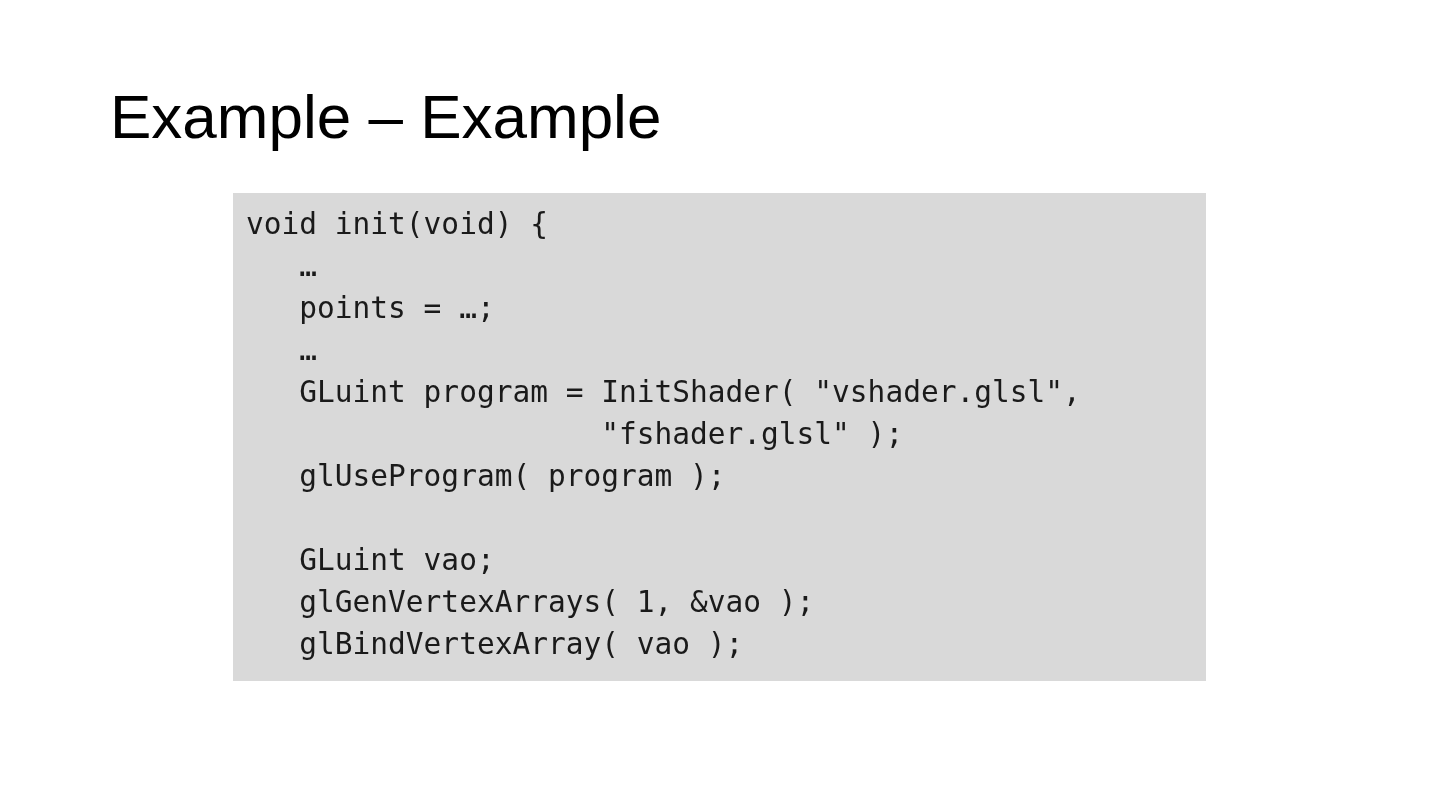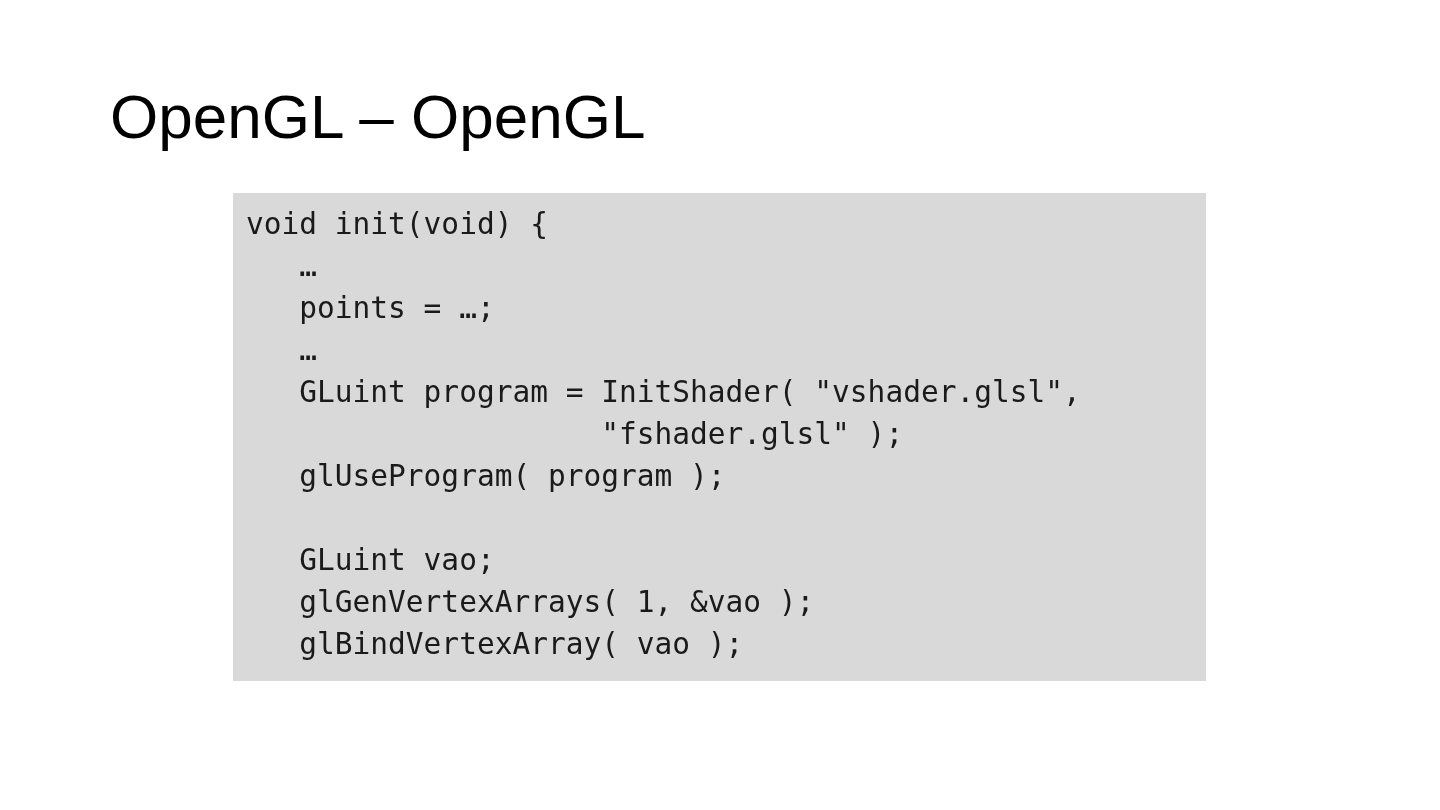--- a/index.html
+++ b/index.html
@@ -55,19 +55,19 @@
     display: block;
     min-height: 42px;
     white-space: pre;
   }
 </style>
 </head>
 <body>
 
 <div class="slide">
 
-  <div class="slide-title">OpenGL – OpenGL</div>
+  <div class="slide-title">Example – Example</div>
 
   <div class="code-block">
     <pre class="code-text"><span class="code-line">void init(void) {</span><span class="code-line">   …</span><span class="code-line">   points = …;</span><span class="code-line">   …</span><span class="code-line">   GLuint program = InitShader( "vshader.glsl",</span><span class="code-line">                    "fshader.glsl" );</span><span class="code-line">   glUseProgram( program );</span><span class="code-line"></span><span class="code-line">   GLuint vao;</span><span class="code-line">   glGenVertexArrays( 1, &amp;vao );</span><span class="code-line">   glBindVertexArray( vao );</span><span class="code-line"></span><span class="code-line"></span></pre>
   </div>
 
 </div>
 
 </body></html>

